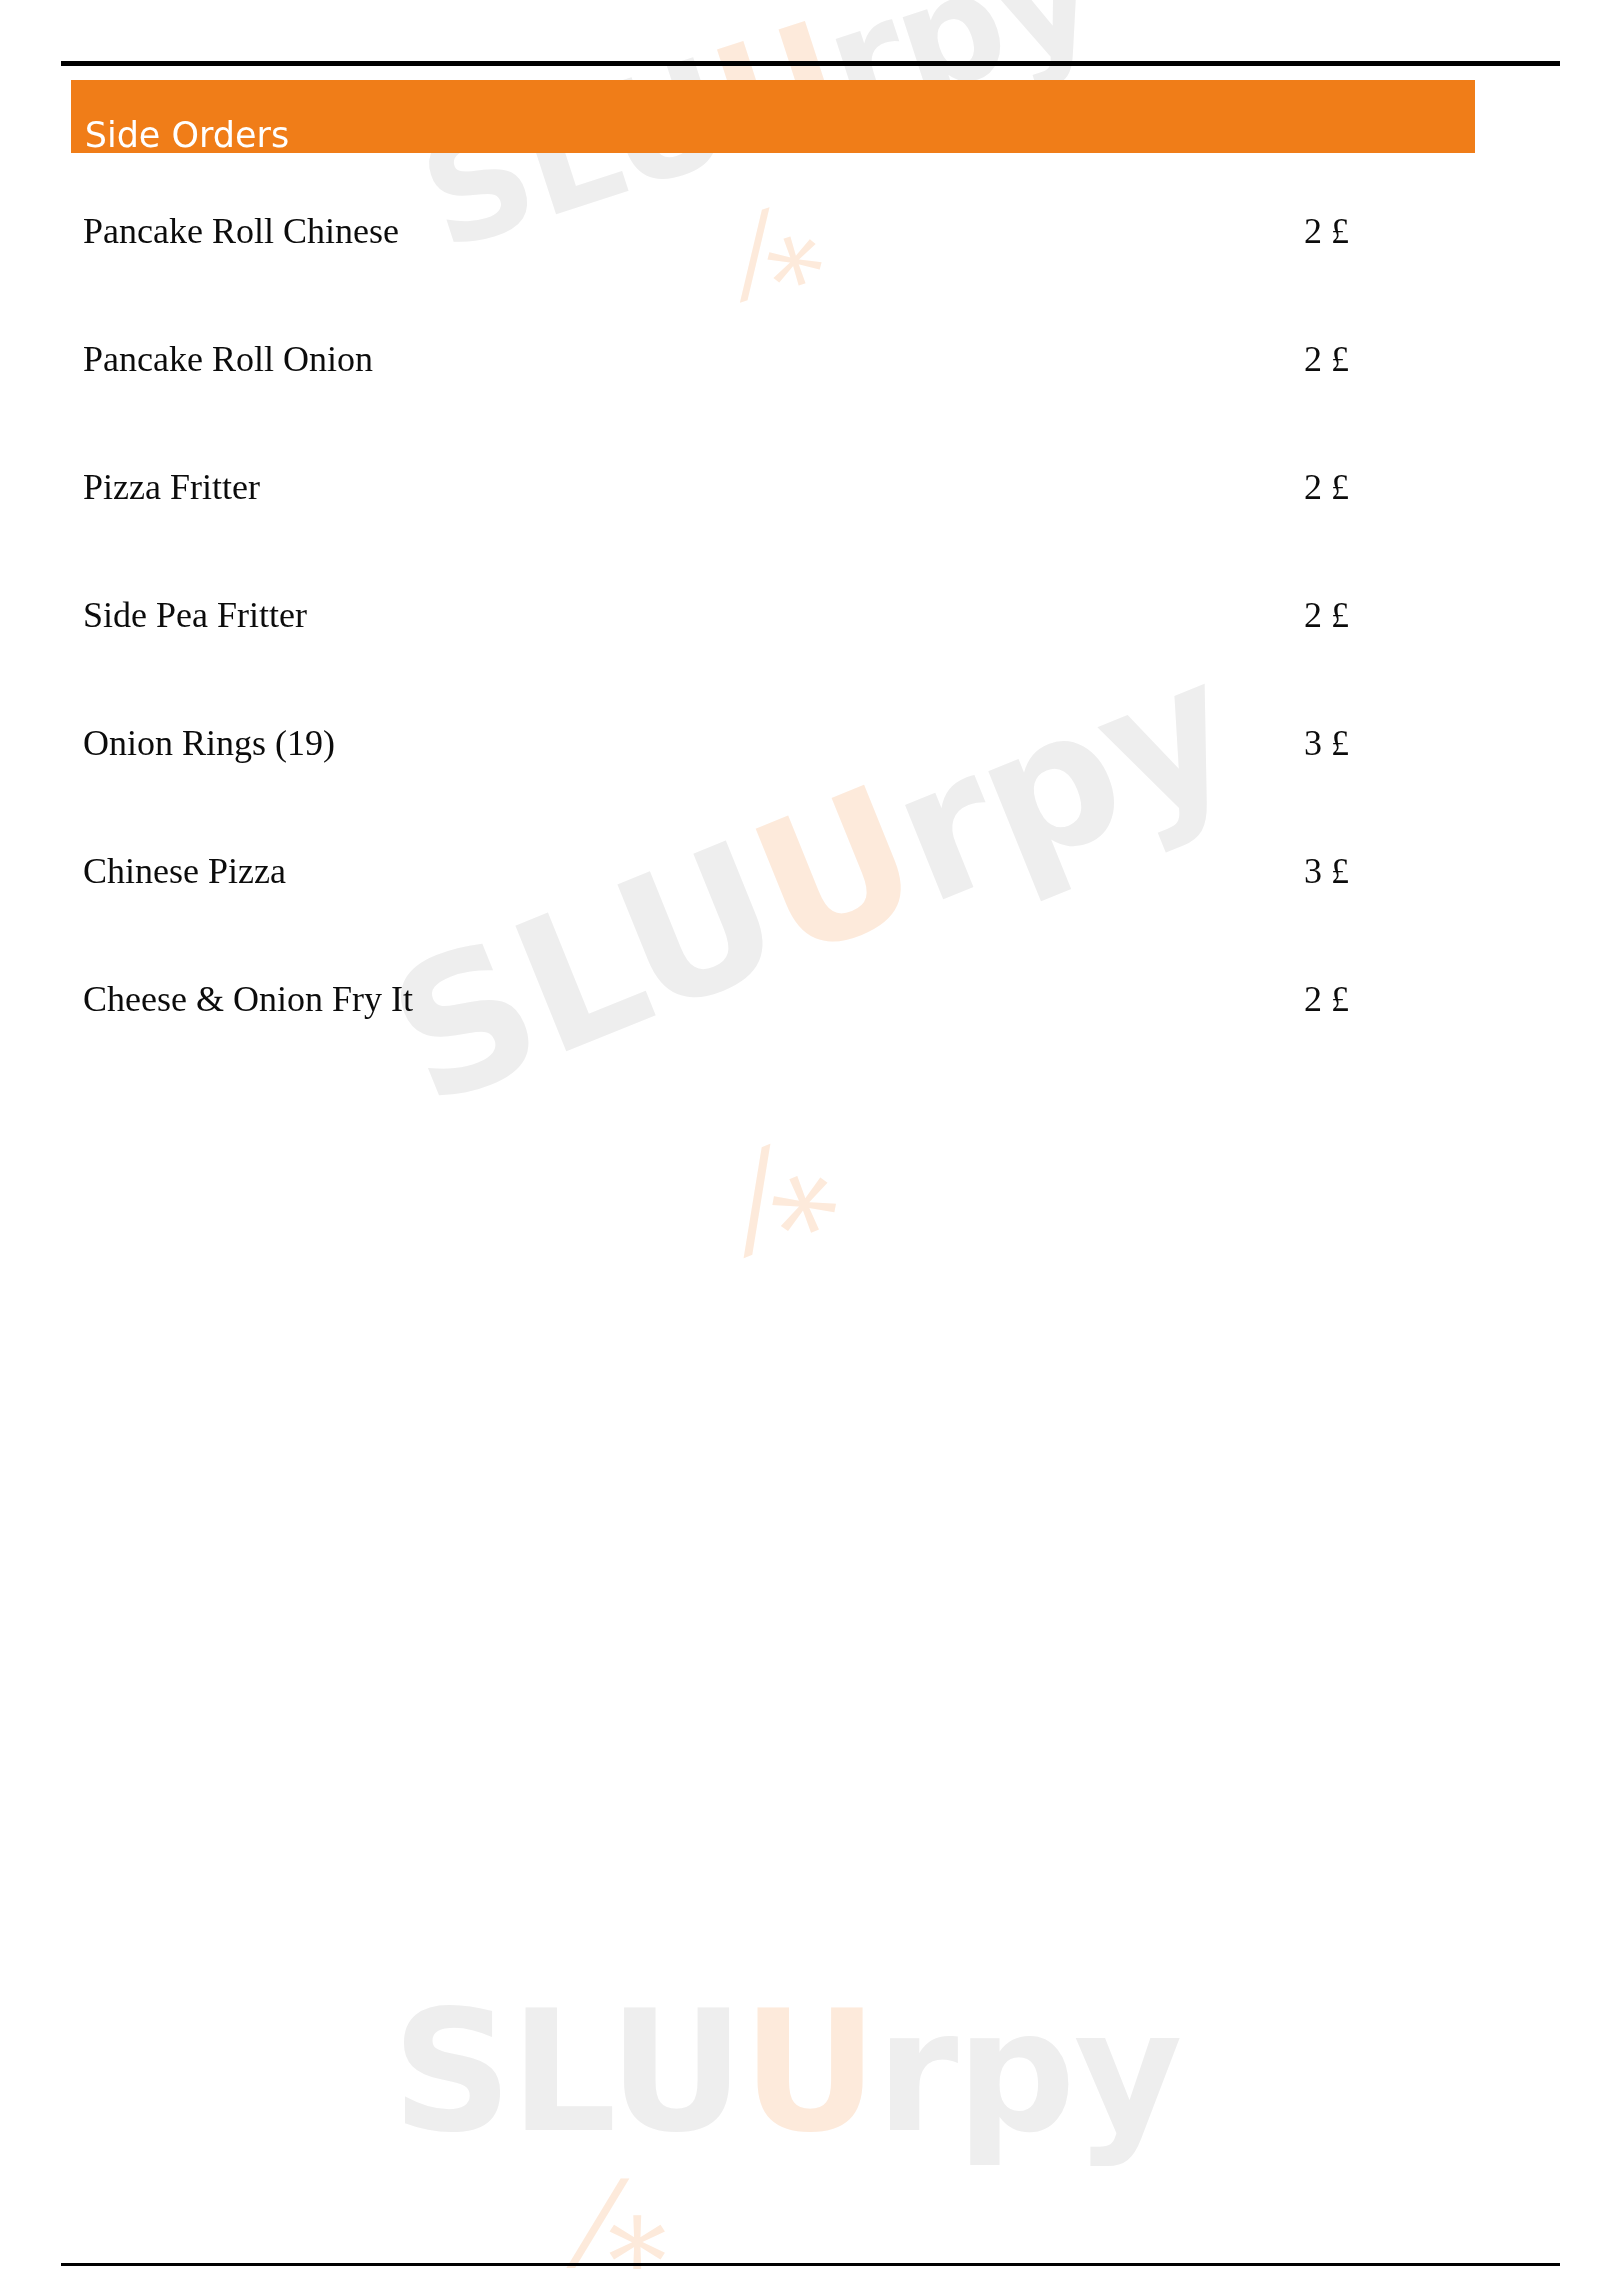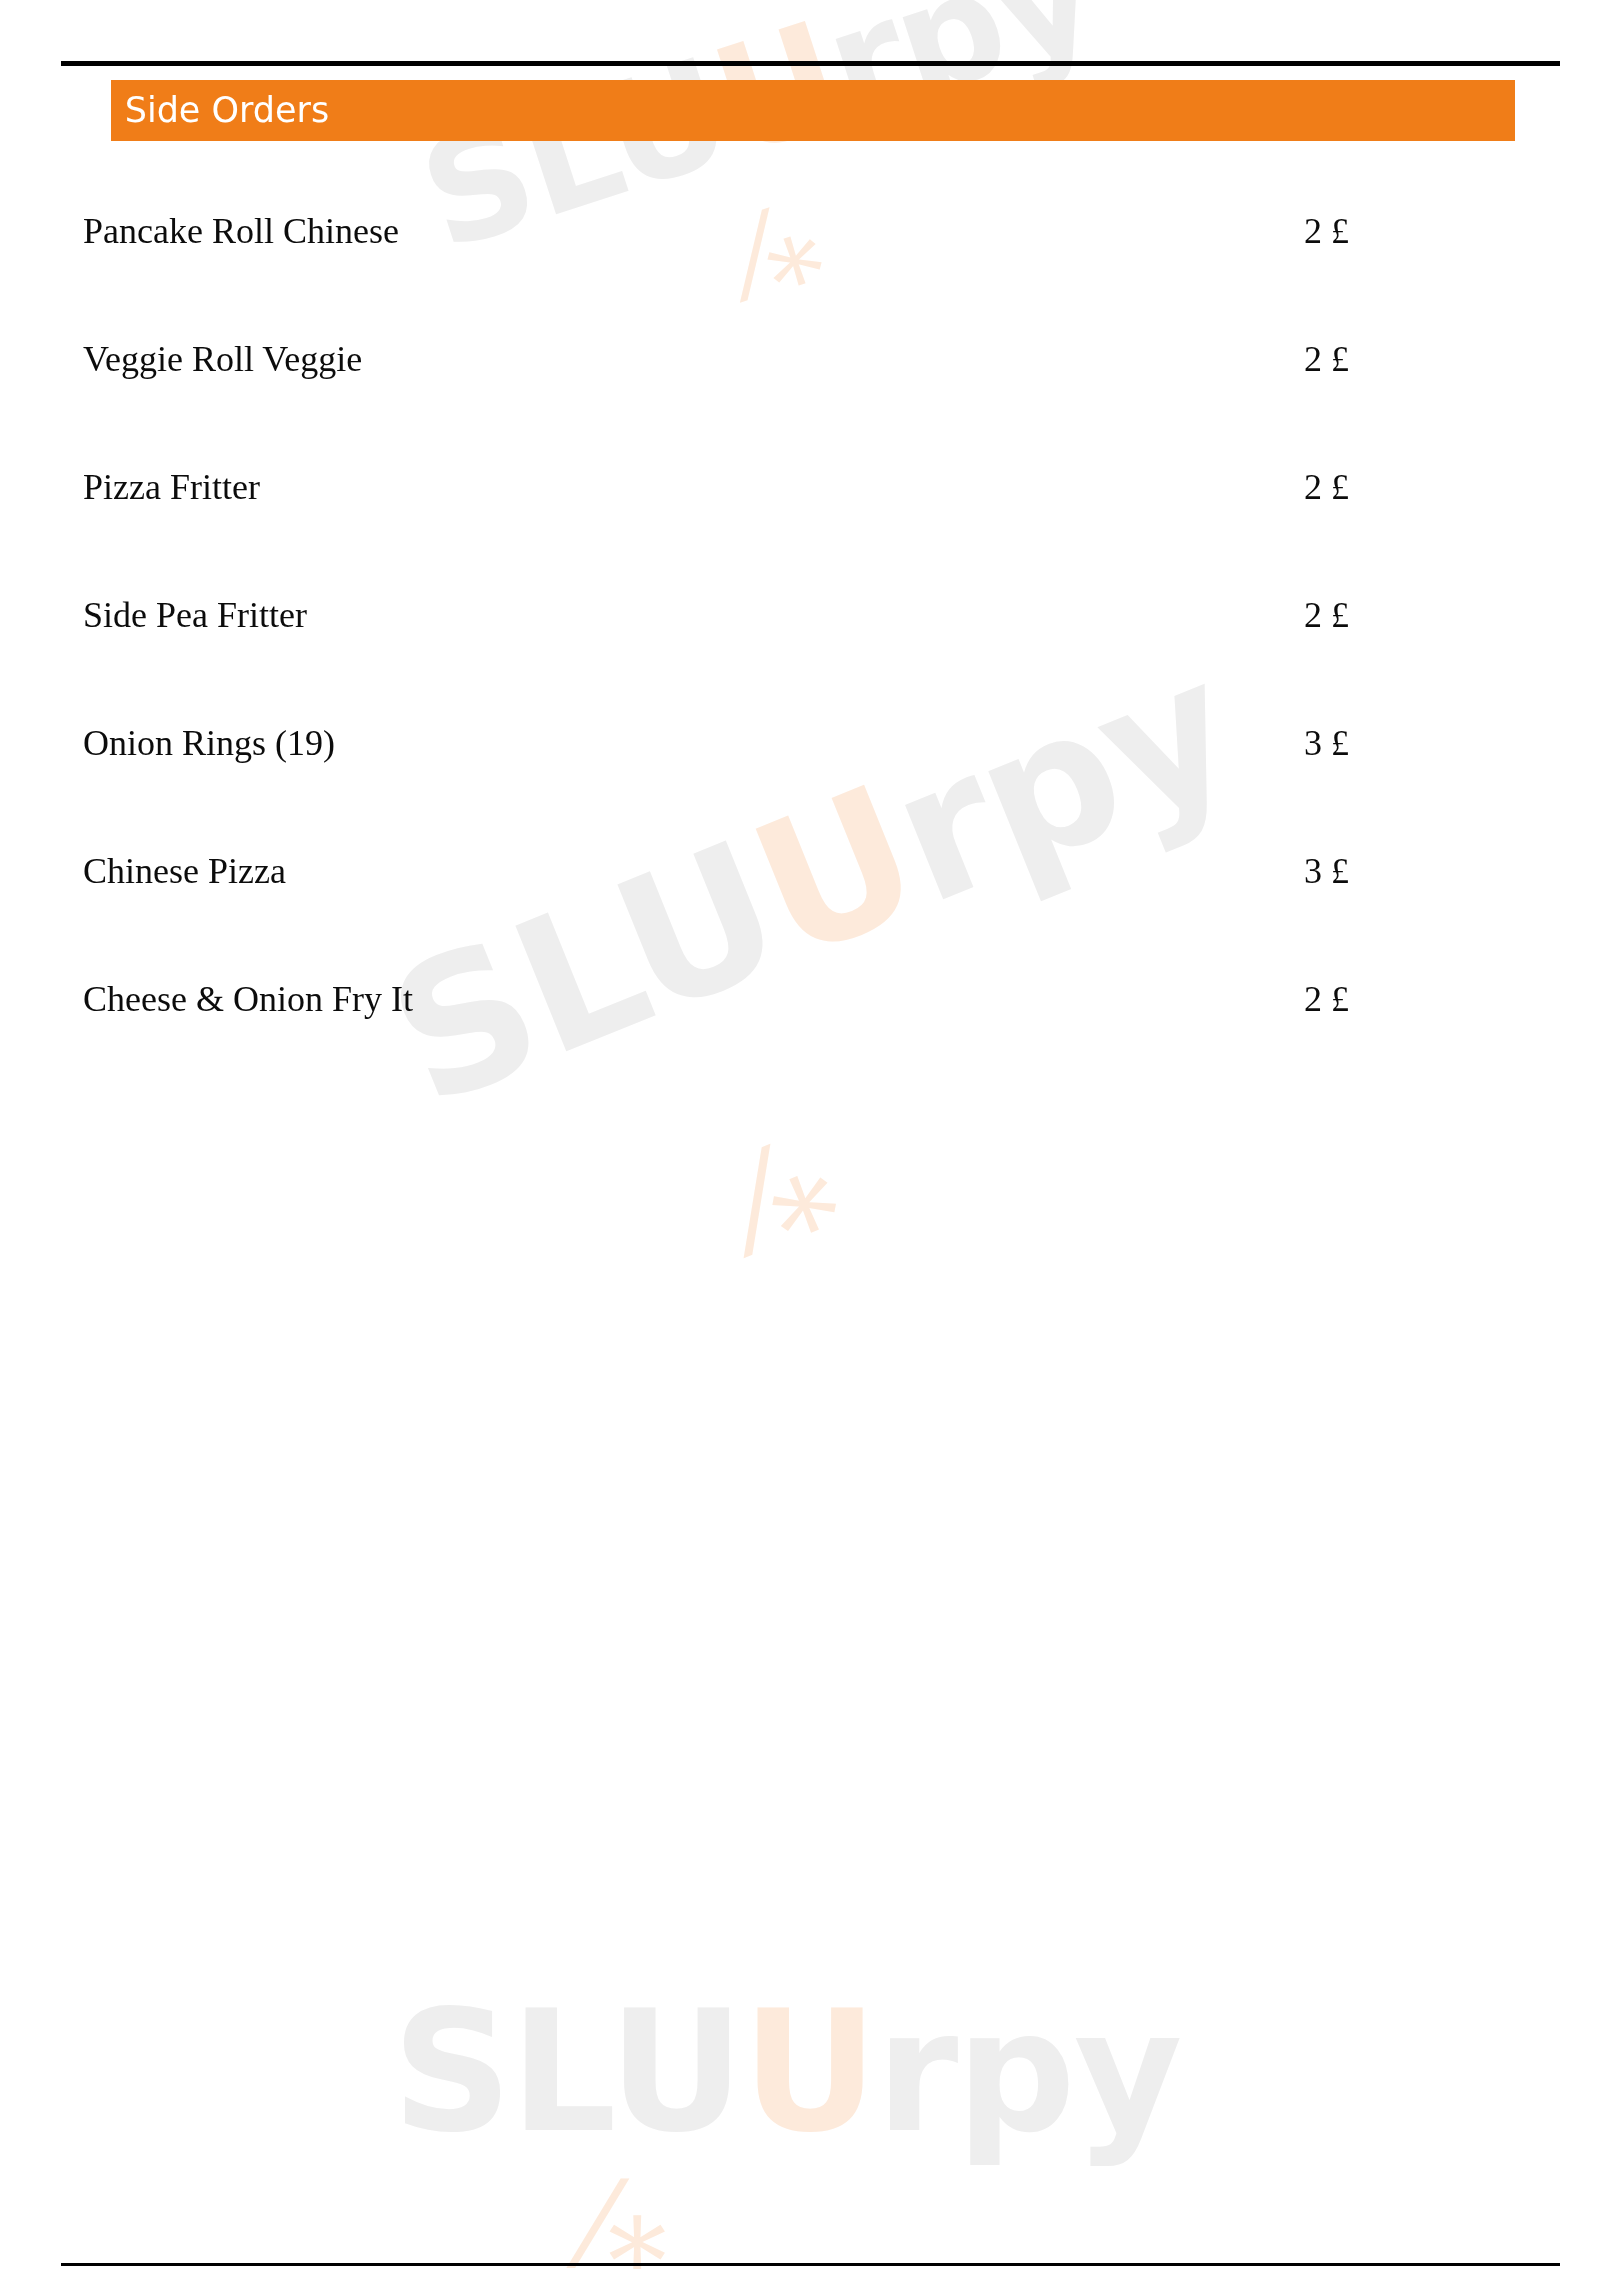--- a/index.html
+++ b/index.html
@@ -80,27 +80,26 @@
     right: 61px;
     height: 2.9px;
     background: #000000;
   }
 
   .section-header {
     position: absolute;
     top: 80px;
     left: 71px;
     width: 1404px;
-    height: 61px;
+    height: 73px;
     background: #f07d18;
     display: flex;
-    align-items: center;
+    align-items: flex-end;
     box-sizing: border-box;
     padding-left: 13.7px;
-    margin-left: 40px;
   }
   .section-header .title {
     color: #ffffff;
     font-family: "DejaVu Sans", sans-serif;
     font-size: 35px;
     font-weight: normal;
     line-height: 1;
   }
 
   .menu-list {
@@ -153,21 +152,21 @@
   </div>
 
   <div class="menu-list">
 
     <div class="menu-row">
       <span class="name">Pancake Roll Chinese</span>
       <span class="price">2 £</span>
     </div>
 
     <div class="menu-row">
-      <span class="name">Veggie Roll Veggie</span>
+      <span class="name">Pancake Roll Onion</span>
       <span class="price">2 £</span>
     </div>
 
     <div class="menu-row">
       <span class="name">Pizza Fritter</span>
       <span class="price">2 £</span>
     </div>
 
     <div class="menu-row">
       <span class="name">Side Pea Fritter</span>

